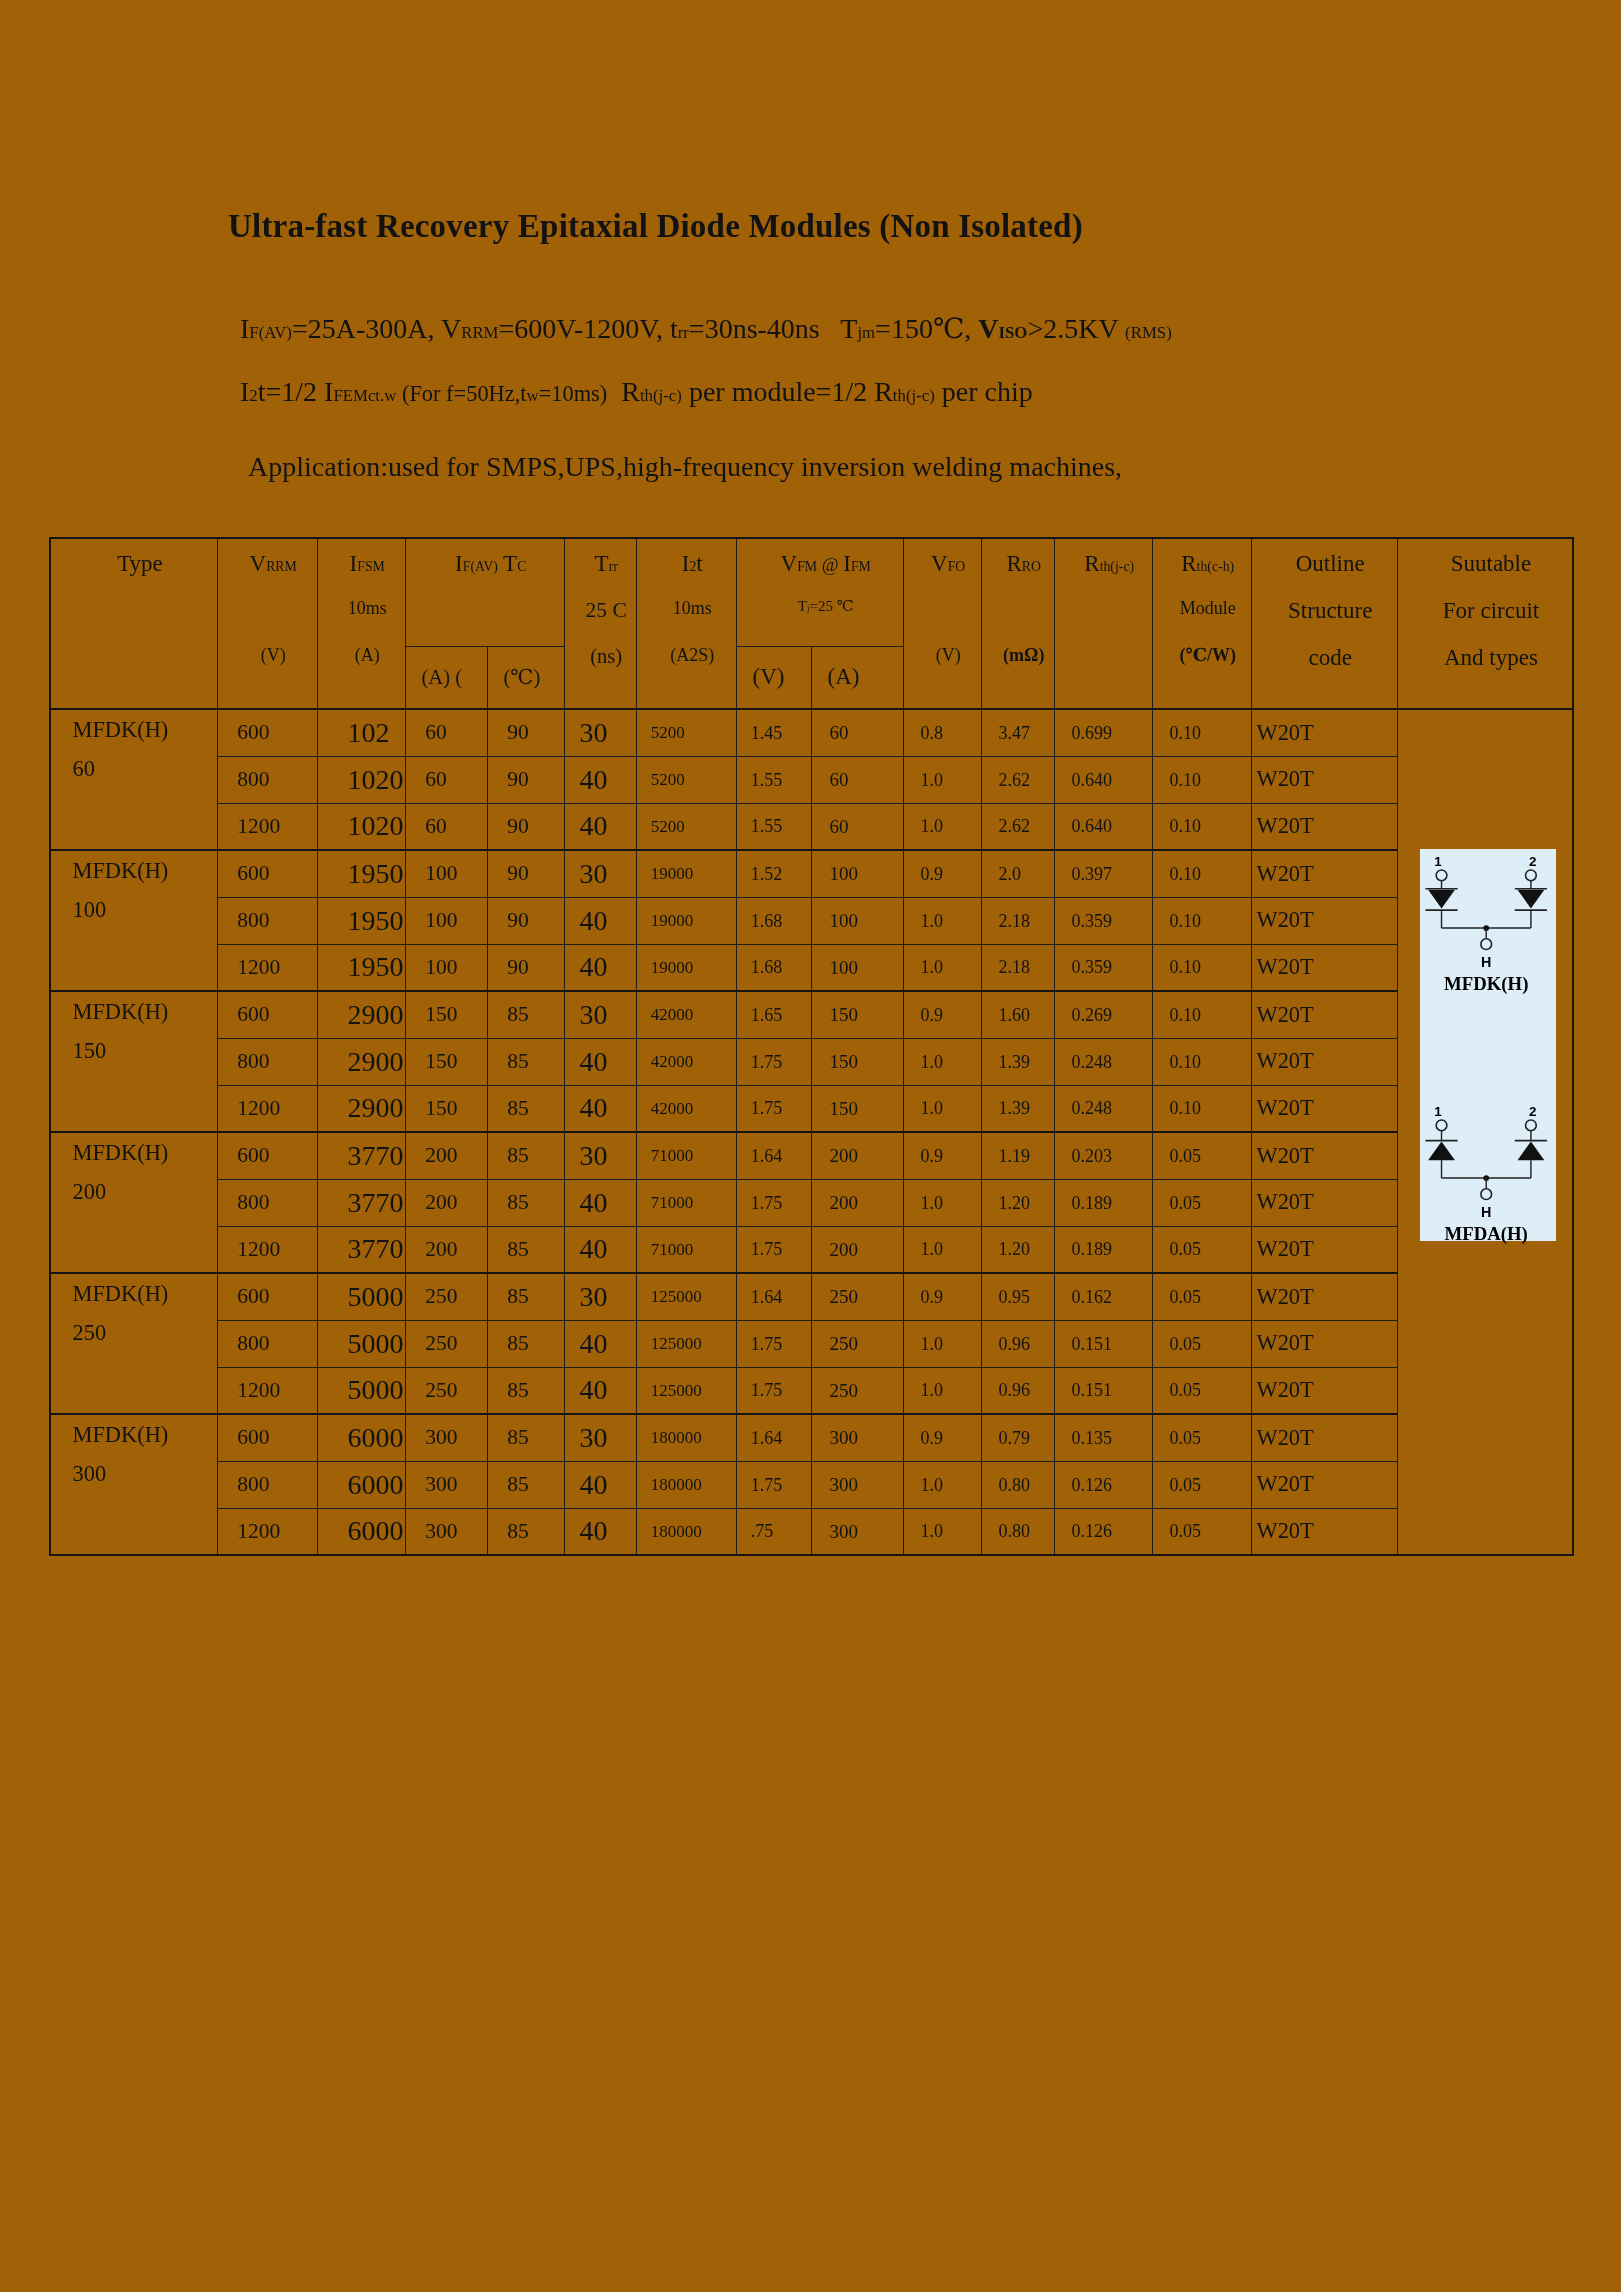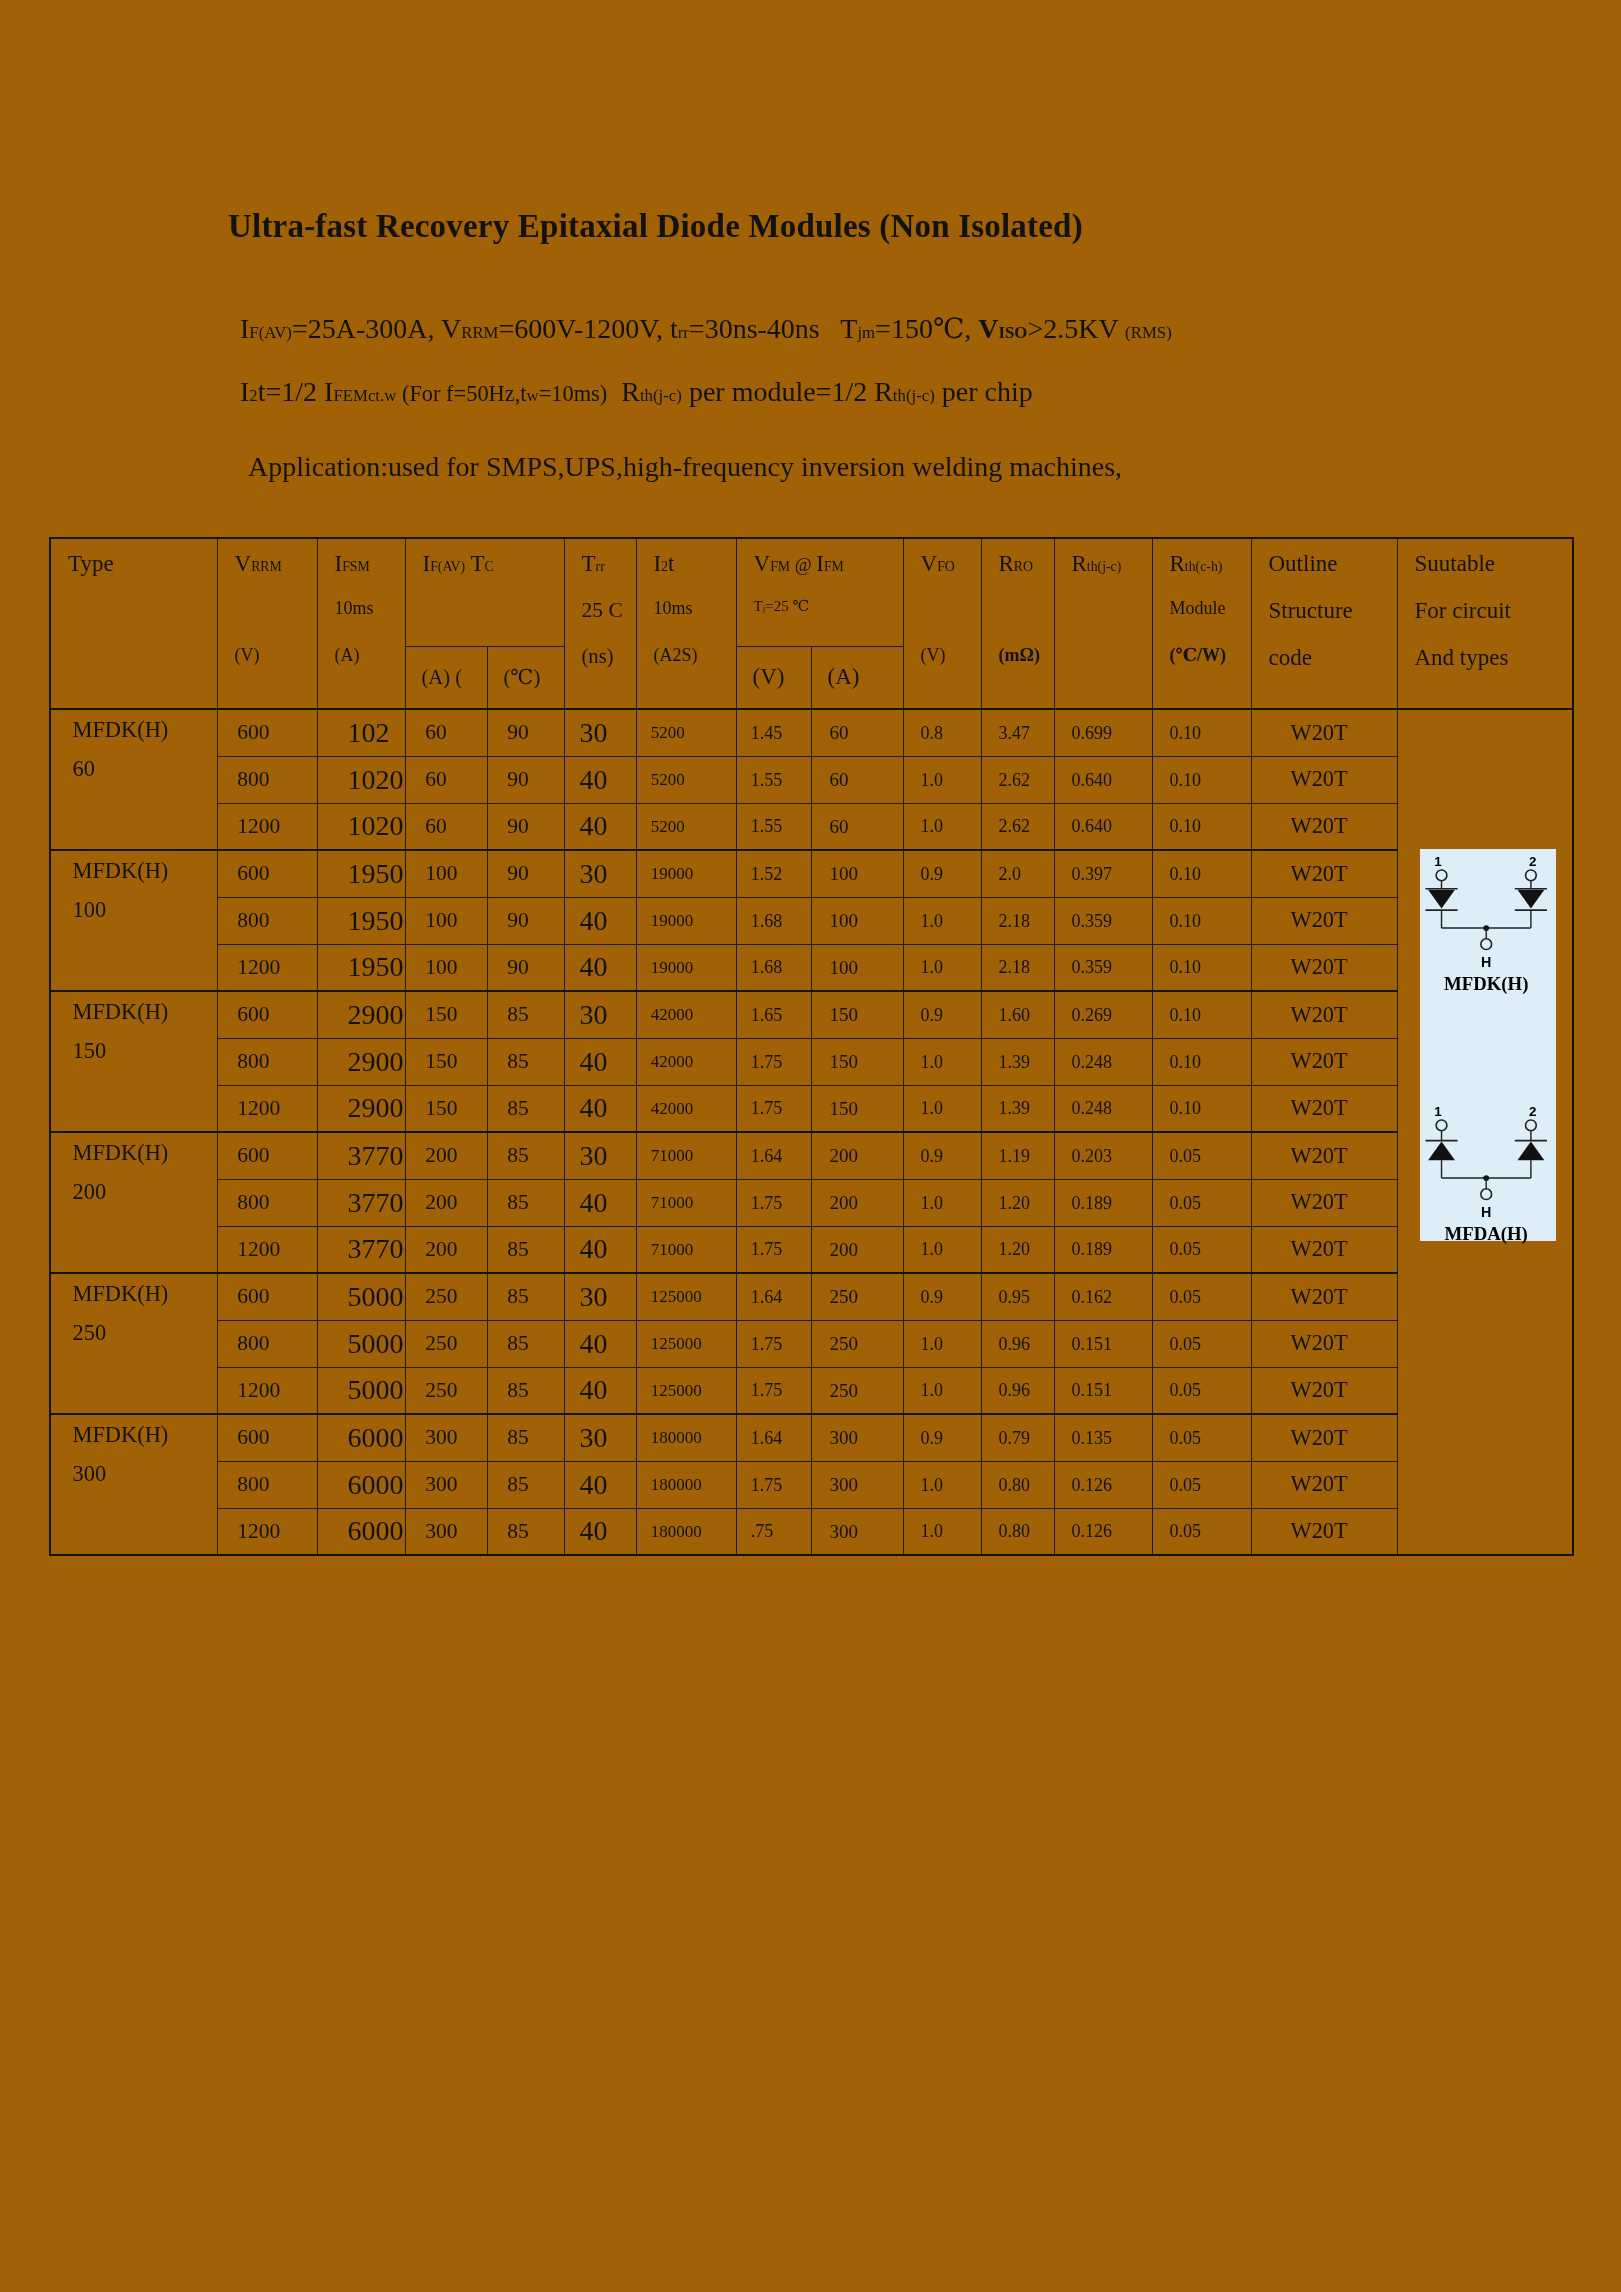--- a/index.html
+++ b/index.html
@@ -21,38 +21,38 @@
   table.spec{position:absolute;left:49px;top:537px;width:1522px;table-layout:fixed;
              border-collapse:collapse;border:2.7px solid #151515;}
   table.spec td{border:1.8px solid #1d1d1d;overflow:hidden;}
   tr.hr1{height:103px;}
   tr.hr2{height:63px;}
   tbody tr{height:47px;}
   tr.gstart td{border-top:2.7px solid #141414;}
 
   
   td.h{vertical-align:top;}
-  .hw{padding:10.7px 3.6px 0 16px;}
+  .hw{padding:10.7px 3.6px 0 16px;text-align:center;}
   .hl{height:47px;font-size:23px;line-height:1.15;}
   .hu{font-size:18px;}
   .hsub{font-size:20.6px;vertical-align:middle;padding-left:16px;}
   .hbold{font-weight:bold;}
 
   
   td.d{vertical-align:middle;padding-left:19.7px;font-size:21.5px;line-height:1;}
   td.type{vertical-align:top;padding:9px 3.6px 0 21.5px;}
   .tname{font-size:22.4px;}
   .tsize{font-size:22.4px;margin-top:16px;}
   td.b-ifsm{font-size:28px;padding-left:30px;}
   td.b-trr{font-size:28px;padding-left:15px;}
   td.b-i2t{font-size:17px;padding-left:14.3px;}
   td.b-vfm{font-size:18px;padding-left:14.3px;}
   td.b-ifm{font-size:19px;padding-left:18px;}
   td.b-vfo,td.b-rro,td.b-rthjc,td.b-rthch{font-size:18px;padding-left:17px;}
-  td.b-code{font-size:22.4px;padding-left:39px;}
+  td.b-code{font-size:22.4px;padding-left:5px;}
   td.suitcell{border-left:1.8px solid #1d1d1d;}
 
   
   .panel{left:1420px;top:849px;width:136px;height:392px;background:#ddeef8;}
   .diag{position:absolute;left:0;width:136px;height:143px;}
   .diag1{top:3.6px;}
   .diag2{top:254px;}
   svg text{font-family:"Liberation Sans","DejaVu Sans",sans-serif;}
   svg text.cap{font-family:"Liberation Serif","DejaVu Serif",serif;font-weight:bold;}
 </style>

